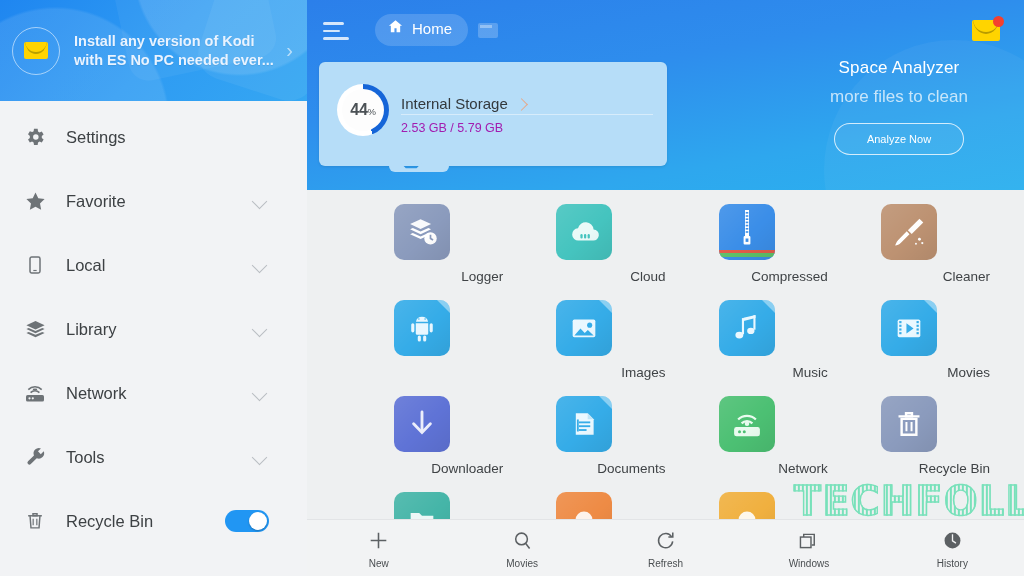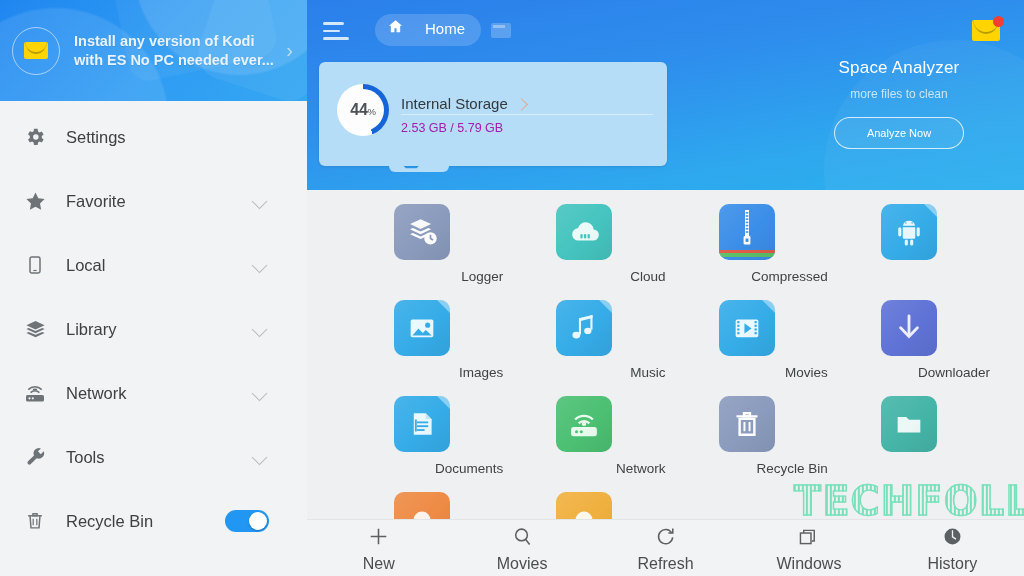--- a/index.html
+++ b/index.html
@@ -97,21 +97,20 @@
   .hamburger { width: 30px; height: 24px; display:flex; flex-direction:column; justify-content:center; gap:5px; padding-top:2px;}
   .hamburger i { display:block; height: 2.5px; background: #d5e7fb; border-radius:2px; }
   .hamburger i:nth-child(1){ width: 21px; }
   .hamburger i:nth-child(2){ width: 17px; }
   .hamburger i:nth-child(3){ width: 26px; }
 
   .home-pill {
     margin-left: 22px; height: 32px; border-radius: 16px;
     background: rgba(255,255,255,.17); display:flex; align-items:center;
     padding: 0 16px 4px 12px;
-    gap: 13px;
   }
   .home-pill .lbl { color:#fff; font-size: 15px; margin-left: 8px; }
   .tab-ghost {
     margin-left: 10px; width: 20px; height: 15px; border-radius: 2px;
     background: rgba(255,255,255,.22); position: relative;
   }
   .tab-ghost:after{ content:""; position:absolute; left:2px; top:2px; width:12px; height:3px; background: rgba(255,255,255,.35);}
   .spacer { flex: 1; }
   .mail-btn { position: relative; width: 34px; height: 28px; }
   .mail-btn .env2 { width: 28px; height: 21px; background:#ffd400; border-radius: 2px; position:relative; overflow:hidden; margin-top:4px;}
@@ -149,21 +148,21 @@
   .st-title-row { position:absolute; left: 82px; top: 33px; display:flex; align-items:center; }
   .st-title { font-size: 15px; color: #33383c; }
   .st-chev { margin-left: 8px; width: 12px; height: 12px; position: relative; }
   .st-chev:after{ content:""; position:absolute; left:1px; top:2px; width:8px; height:8px; border-right:1.8px solid #e6a98a; border-bottom:1.8px solid #e6a98a; transform: rotate(-45deg);}
   .st-sub { position:absolute; left: 82px; top: 59px; font-size: 12.5px; color: #a21caf; }
   .st-rule { position:absolute; left: 82px; right: 14px; top: 52px; height:1px; background: rgba(255,255,255,.45); }
 
   
   .analyzer { position:absolute; left: 470px; top: 58px; width: 244px; text-align:center; z-index:3;}
   .an-title { color:#fff; font-size: 17px; letter-spacing:.2px; }
-  .an-sub { color: rgba(255,255,255,.72); font-size: 12px; margin-top: 9px; }
+  .an-sub { color: rgba(255,255,255,.72); font-size: 17px; margin-top: 9px; }
   .an-btn {
     margin: 16px auto 0; width: 130px; height: 32px; border-radius:16px;
     border: 1.3px solid rgba(255,255,255,.78); color:#fff; font-size: 11px;
     display:flex; align-items:center; justify-content:center;
     background: rgba(255,255,255,.05);
   }
 
   
   .grid-wrap { position:absolute; left:0; right:0; top:190px; bottom:0; background:#eef0f1; overflow:hidden; }
   .grid { display: grid; grid-template-columns: repeat(4, 1fr); padding: 14px 34px 0 34px; }
@@ -196,21 +195,21 @@
   }
 
   
   .bottombar {
     position: absolute; left: 0; right: 0; bottom: 0; height: 57px;
     background: #f2f3f4; border-top: 1px solid #e2e4e6;
     display: flex; align-items: center; z-index: 12;
   }
   .bb-item { flex: 1; text-align:center; }
   .bb-ico { height: 26px; display:flex; align-items:center; justify-content:center; color:#5c6063; }
-  .bb-lbl { font-size: 16px; color: #4a4e51; margin-top: 5px; }
+  .bb-lbl { font-size: 10px; color: #4a4e51; margin-top: 5px; }
 </style>
 </head>
 <body>
 
 <div class="app">
 
   <div class="sidebar">
 
     <div class="promo">
       <div class="promo-circle">
@@ -401,20 +400,33 @@
                 <rect x="26.7" y="27.2" width="2.6" height="1.6"></rect>
               </g>
               <rect x="24.6" y="32" width="6.8" height="8.5" rx="1" fill="#ffffff"></rect>
               <rect x="26.6" y="34.5" width="2.8" height="3.4" fill="#3b8ee8"></rect>
             </svg>
             <span class="shine"></span>
           </div>
           <div class="cap">Compressed</div>
         </div>
 
+        <div class="cell">
+          <div class="tile" style="background:#bd9272">
+            <svg width="38" height="38" viewBox="0 0 24 24" fill="#ffffff">
+                <path d="M18.6 3.6l-7.3 7.3 2.4 2.4 7.3-7.3z" opacity=".98"></path>
+                <path d="M10.6 11.6L5.2 17c-1.3 1.3-1.4 2.4-2 3.6 1.4-.4 2.5-.6 3.7-1.8l5.4-5.4z"></path>
+                <circle cx="18.6" cy="16.6" r=".9"></circle>
+                <circle cx="20.4" cy="19" r=".7"></circle>
+                <circle cx="16.4" cy="19.4" r=".6"></circle>
+              </svg>
+            <span class="shine"></span>
+          </div>
+          <div class="cap">Cleaner</div>
+        </div>
 
         <div class="cell">
           <div class="tile" style="background:#35ace8">
             <span class="fold"></span>
             <svg width="34" height="34" viewBox="0 0 24 24" fill="#e8f7ff">
                 <path d="M7.6 8.6h8.8v7.2a1 1 0 0 1-1 1H8.6a1 1 0 0 1-1-1z"></path>
                 <rect x="4.4" y="8.6" width="2.2" height="6.5" rx="1.1"></rect>
                 <rect x="17.4" y="8.6" width="2.2" height="6.5" rx="1.1"></rect>
                 <rect x="9" y="17.3" width="2.2" height="4.3" rx="1.1"></rect>
                 <rect x="12.8" y="17.3" width="2.2" height="4.3" rx="1.1"></rect>

